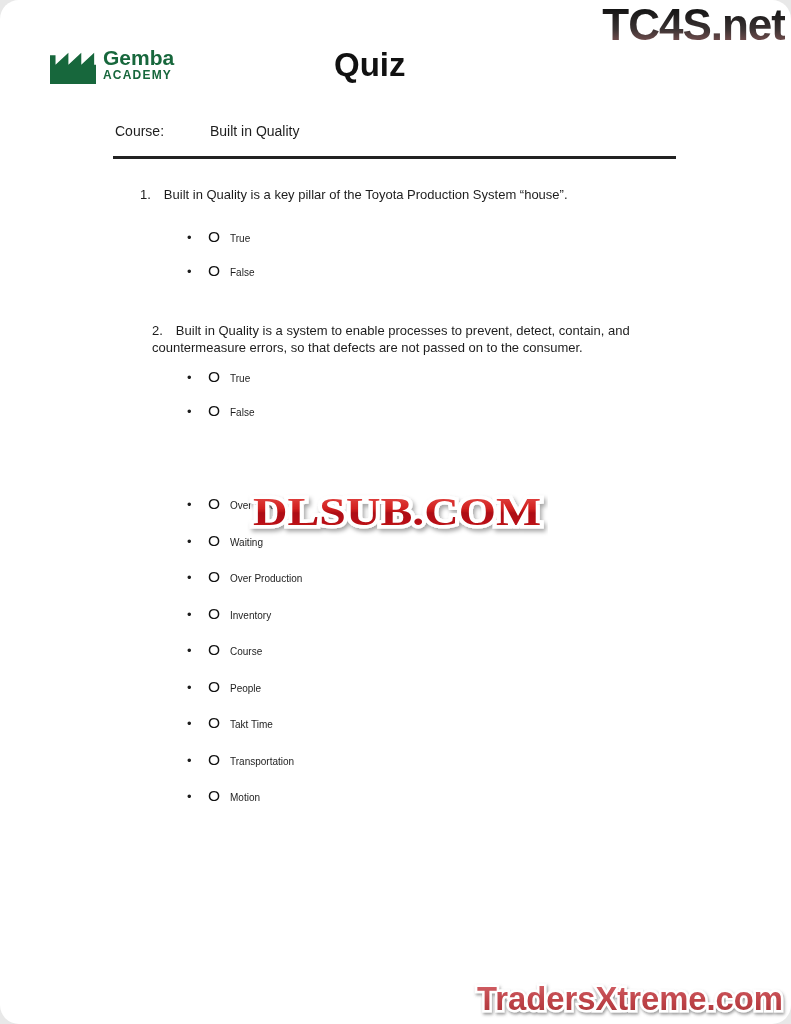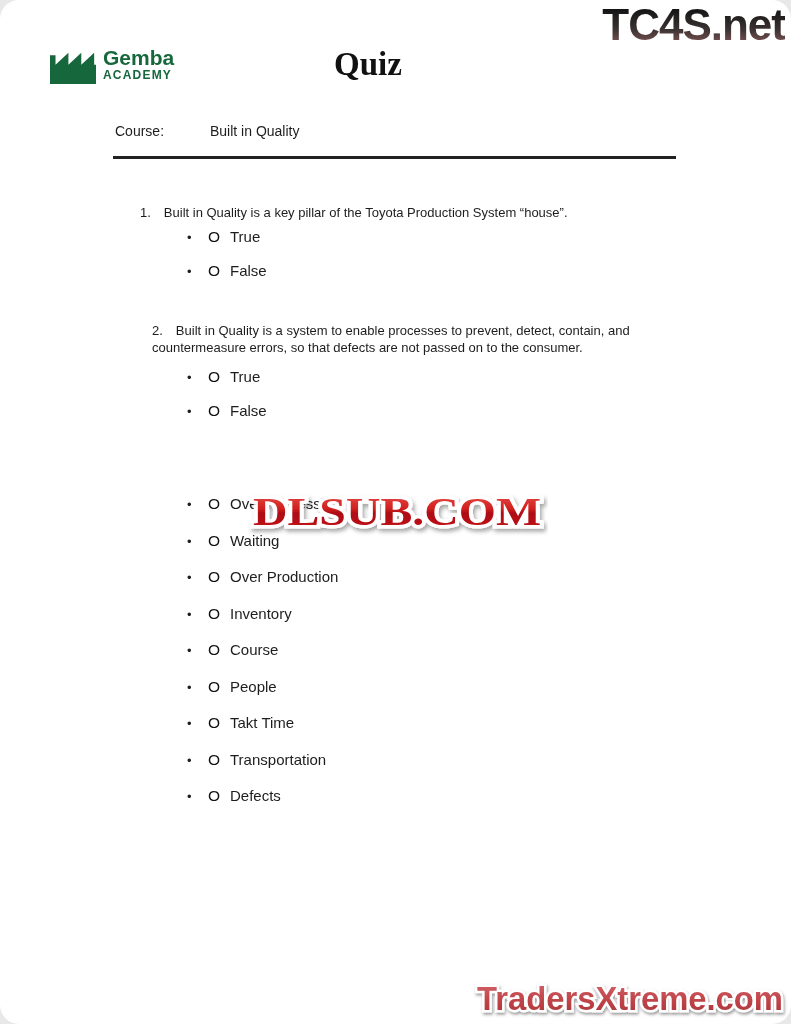--- a/index.html
+++ b/index.html
@@ -21,42 +21,42 @@
   
   .gemba { position:absolute; top:44px; left:50px; display:flex; align-items:center; gap:7px; }
   .factory {
     width:46px; height:40px; background:#17673c;
     clip-path:polygon(0% 100%, 0% 28%, 12% 28%, 12% 52%, 40% 22%, 40% 52%, 68% 22%, 68% 52%, 96% 22%, 96% 52%, 100% 52%, 100% 100%);
   }
   .gemba-text { display:flex; flex-direction:column; justify-content:center; }
   .gemba-name { color:#17673c; font-size:21px; font-weight:bold; line-height:21px; }
   .gemba-sub  { color:#17673c; font-size:12px; font-weight:bold; letter-spacing:1.2px; line-height:14px; }
 
-  .quiz-title { position:absolute; top:46px; left:334px; font-size:33px; font-weight:bold; color:#111;font-family:Liberation Serif, serif; }
+  .quiz-title { position:absolute; top:46px; left:334px; font-size:33px; font-weight:bold; color:#111; }
 
   .course-row { position:absolute; top:123px; left:115px; display:flex; font-size:14px;justify-content:space-between; }
   .course-label { width:95px; }
   .rule { position:absolute; top:156px; left:113px; width:563px; height:3px; background:#222; }
 
   .q { position:absolute; font-size:13px; line-height:17px; color:#1d1d1d; }
   .qnum { margin-right:13px; }
-  .q1 { top:204px; left:140px; width:560px; }
+  .q1 { top:186px; left:140px; width:560px; }
   .q2 { top:322px; left:152px; width:545px; }
   .q3 { top:461px; left:140px; width:560px; }
 
   .opts { position:absolute; left:187px; }
   .opts-q1 { top:228px; }
   .opts-q2 { top:368px; }
   .opts-q3 { top:495px; }
   .opt { display:flex; align-items:baseline; height:18px; }
   .opts-q1 .opt, .opts-q2 .opt { margin-bottom:16px; }
   .opts-q3 .opt { margin-bottom:18.5px; }
   .bullet { width:21px; font-size:13px; }
   .radio  { width:22px; font-size:15.5px; color:#111; }
-  .opt-label { font-size:15px; }
+  .opt-label { font-size:10px; }
 
   .wm-mid { position:absolute; left:246px; top:481px; }
   .wm-bottom { position:absolute; left:468px; top:976px; }
 </style>
 </head>
 <body>
 
 <div class="page">
 
   <div class="tc4s">TC4S.net</div>
@@ -146,21 +146,21 @@
       <span class="opt-label">Takt Time</span>
     </div>
     <div class="opt">
       <span class="bullet">•</span>
       <span class="radio">O</span>
       <span class="opt-label">Transportation</span>
     </div>
     <div class="opt">
       <span class="bullet">•</span>
       <span class="radio">O</span>
-      <span class="opt-label">Defects</span>
+      <span class="opt-label">Motion</span>
     </div>
   </div>
 
   <svg class="wm-mid" width="302" height="58" viewBox="0 0 302 58">
     <defs>
       <linearGradient id="redg" x1="0" y1="0" x2="0" y2="1">
         <stop offset="0%" stop-color="#ea5a55"></stop>
         <stop offset="45%" stop-color="#d2201f"></stop>
         <stop offset="55%" stop-color="#ad0d12"></stop>
         <stop offset="100%" stop-color="#c8161d"></stop>

